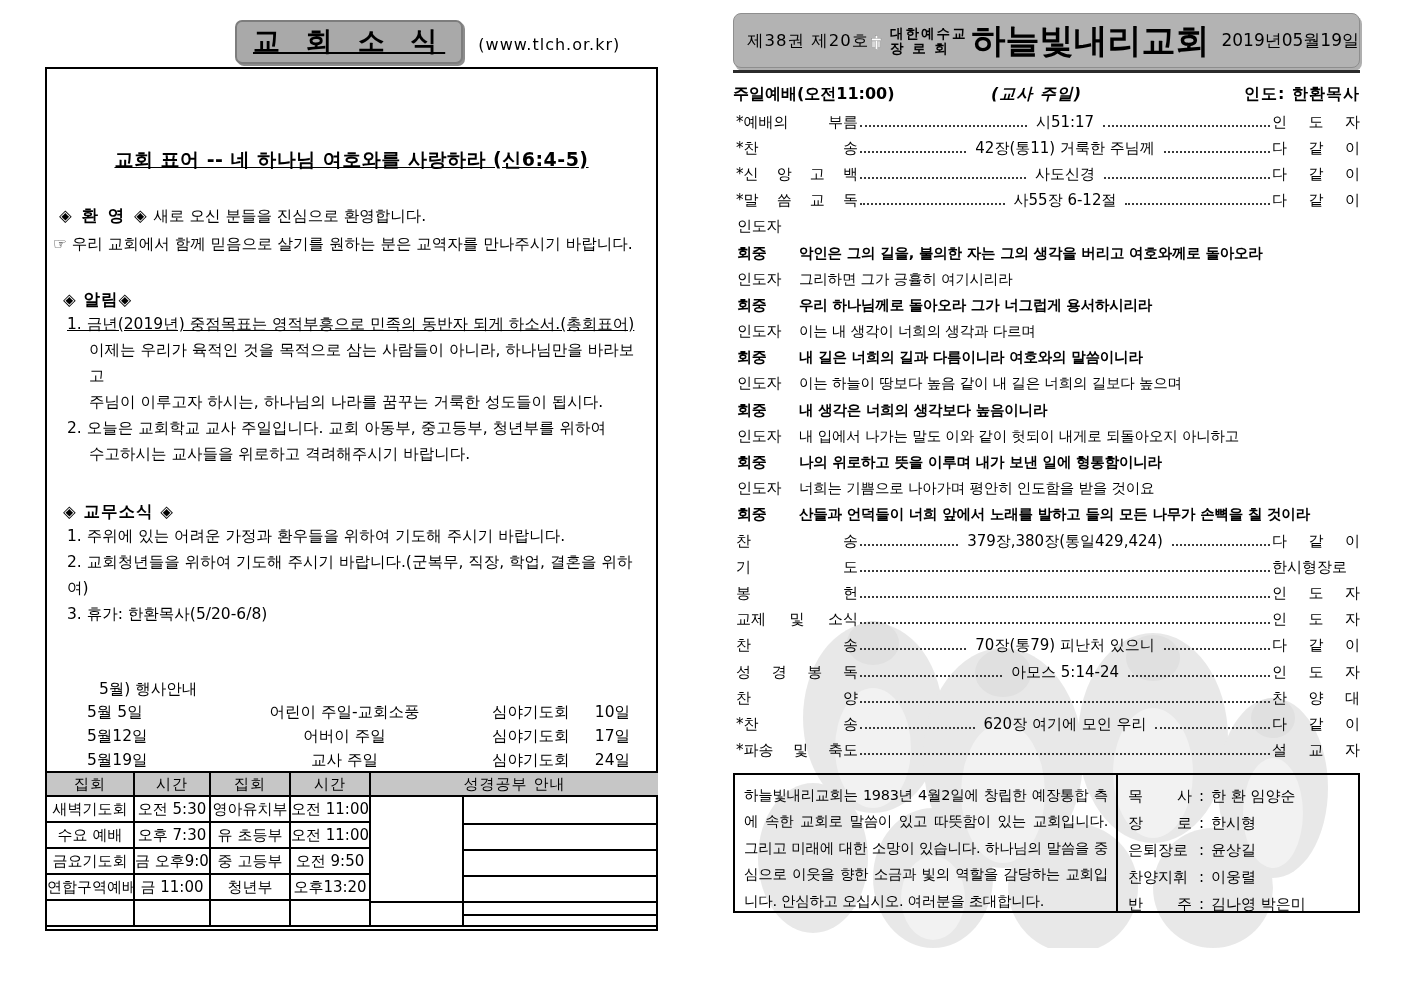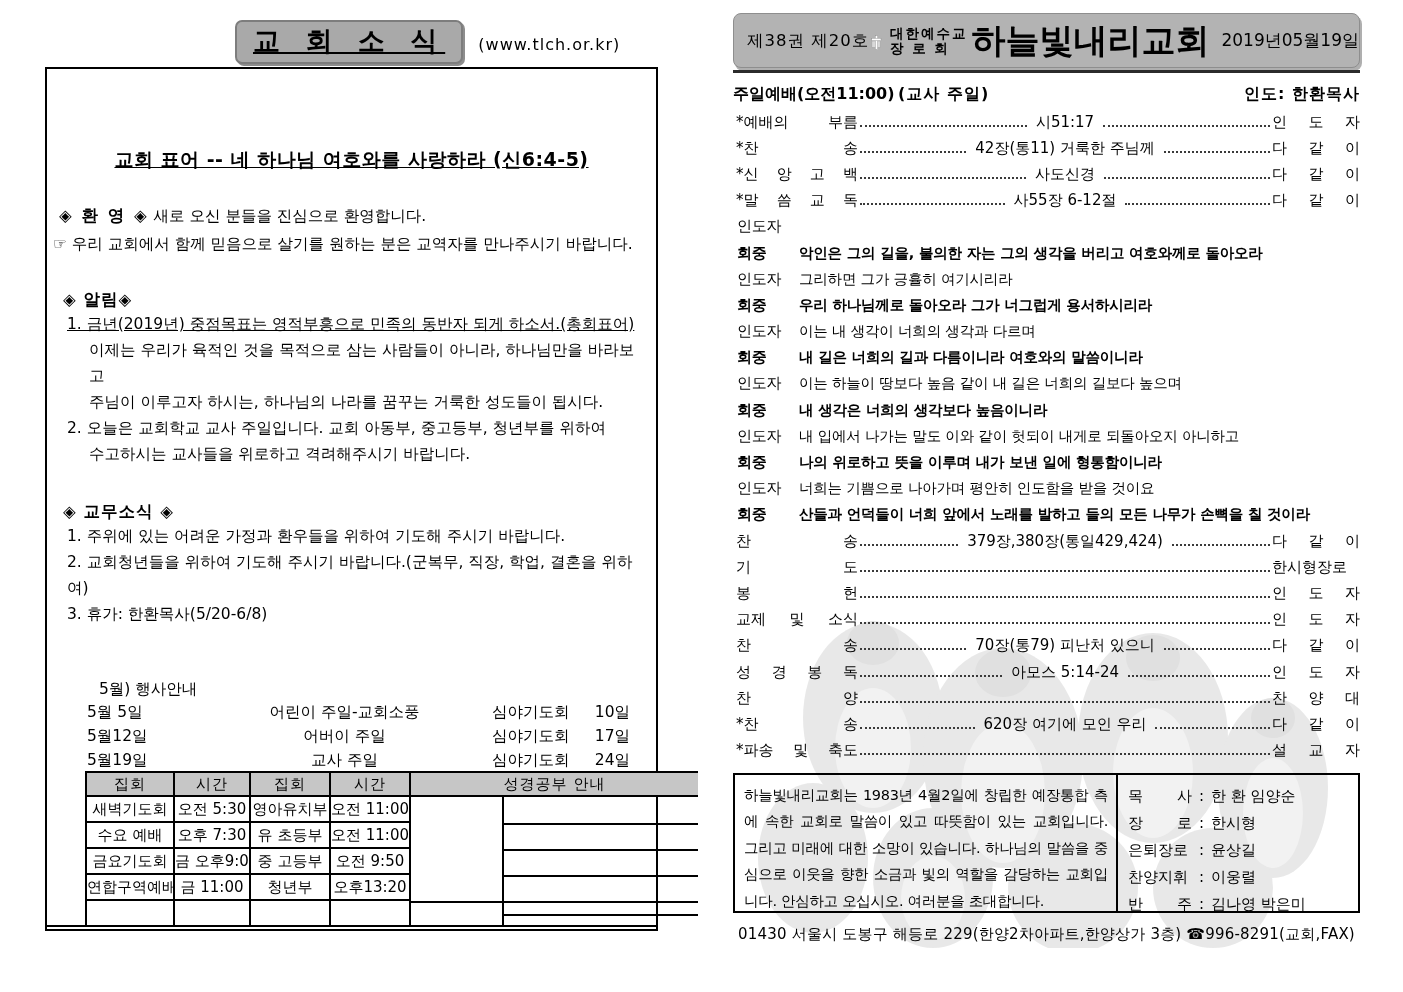--- a/index.html
+++ b/index.html
@@ -30,21 +30,21 @@
   .events-heading { margin-top:52px; font-size:15.5px; padding-left:40px; }
   .event-row { display:flex; font-size:15.5px; line-height:24px; padding-left:28px; }
   .ev-date { width:110px; }
   .ev-name { flex:1; text-align:center; }
   .ev-vigil { width:96px; }
   .ev-day { width:56px; text-align:right; padding-right:14px; }
 
   .schedule-table { position:absolute; left:-2px; right:-2px; bottom:2px;
     display:grid; grid-template-columns:88px 76px 80px 80px 289px;
     grid-template-rows:24px 26px 26px 26px 26px 26px;
-    border-right:2px solid #000; border-bottom:2px solid #000; font-size:15px;padding-left:40px; }
+    border-right:2px solid #000; border-bottom:2px solid #000; font-size:15px; }
   .schedule-table .cell { border-left:2px solid #000; border-top:2px solid #000;
     text-align:center; overflow:hidden; white-space:nowrap; }
   .schedule-table .hcell { background:#c6c6c6; line-height:22px; letter-spacing:1px; }
   .schedule-table .bcell { line-height:24px; }
   .bible-cell { grid-column:5; grid-row:2 / span 5; position:relative; }
   .bible-cell .vline { position:absolute; left:91px; top:0; bottom:0; width:2px; background:#000; }
   .bible-cell .hl { position:absolute; left:93px; right:0; height:1.5px; background:#000; }
   .bible-cell .hll { position:absolute; left:0; width:91px; height:1.5px; background:#000; }
 
   
@@ -60,21 +60,21 @@
   .mh-logo { width:54px; height:55px; margin-right:6px; position:relative; top:2px; }
   .mh-denom { font-size:13.5px; font-weight:bold; line-height:15px; letter-spacing:2px;
     margin-right:4px; }
   .mh-church { font-size:34px; font-weight:bold; letter-spacing:0px; }
   .mh-date { font-size:17px; margin-left:12px; color:#000000; }
   .top-rule { height:3px; background:#2b2b2b; margin-top:2px; }
 
   .service-info { display:flex; margin-top:11px; font-weight:bold; font-size:16px;
     height:24px; }
   .si-left { width:165px; }
-  .si-center { flex:1; text-align:left; letter-spacing:1px; }
+  .si-center { flex:1; text-align:center; letter-spacing:1px;font-style:italic; }
   .si-right { width:185px; text-align:right; letter-spacing:1px; }
 
   .order-list { margin-top:1px; }
   .order-row { display:flex; align-items:center; height:26.2px; font-size:15px;
     padding-left:3px; white-space:nowrap; }
   .o-label { width:122px; text-align:justify; text-align-last:justify; flex-shrink:0; }
   .o-center { padding:0 7px; }
   .o-center.bold-c { font-weight:bold; font-size:16px; }
   .o-right { width:88px; text-align:justify; text-align-last:justify; flex-shrink:0; }
   .dots { flex:1; height:9px; border-bottom:2px dotted #3a3a3a; margin:0 2px; min-width:8px; }
@@ -402,15 +402,14 @@
           <span class="st-name">이웅렬</span>
         </div>
         <div class="staff-row">
           <span class="st-role">반 주</span>
           <span class="st-colon">:</span>
           <span class="st-name">김나영 박은미</span>
         </div>
       </div>
     </div>
 
-    <div class="address-line">01430   서울시 도봉구 해등로 229(한양2차아파트,한양상가 3층) ☎996-8291(교회,FAX)</div>
   </div>
 </div>
 
 </body></html>

